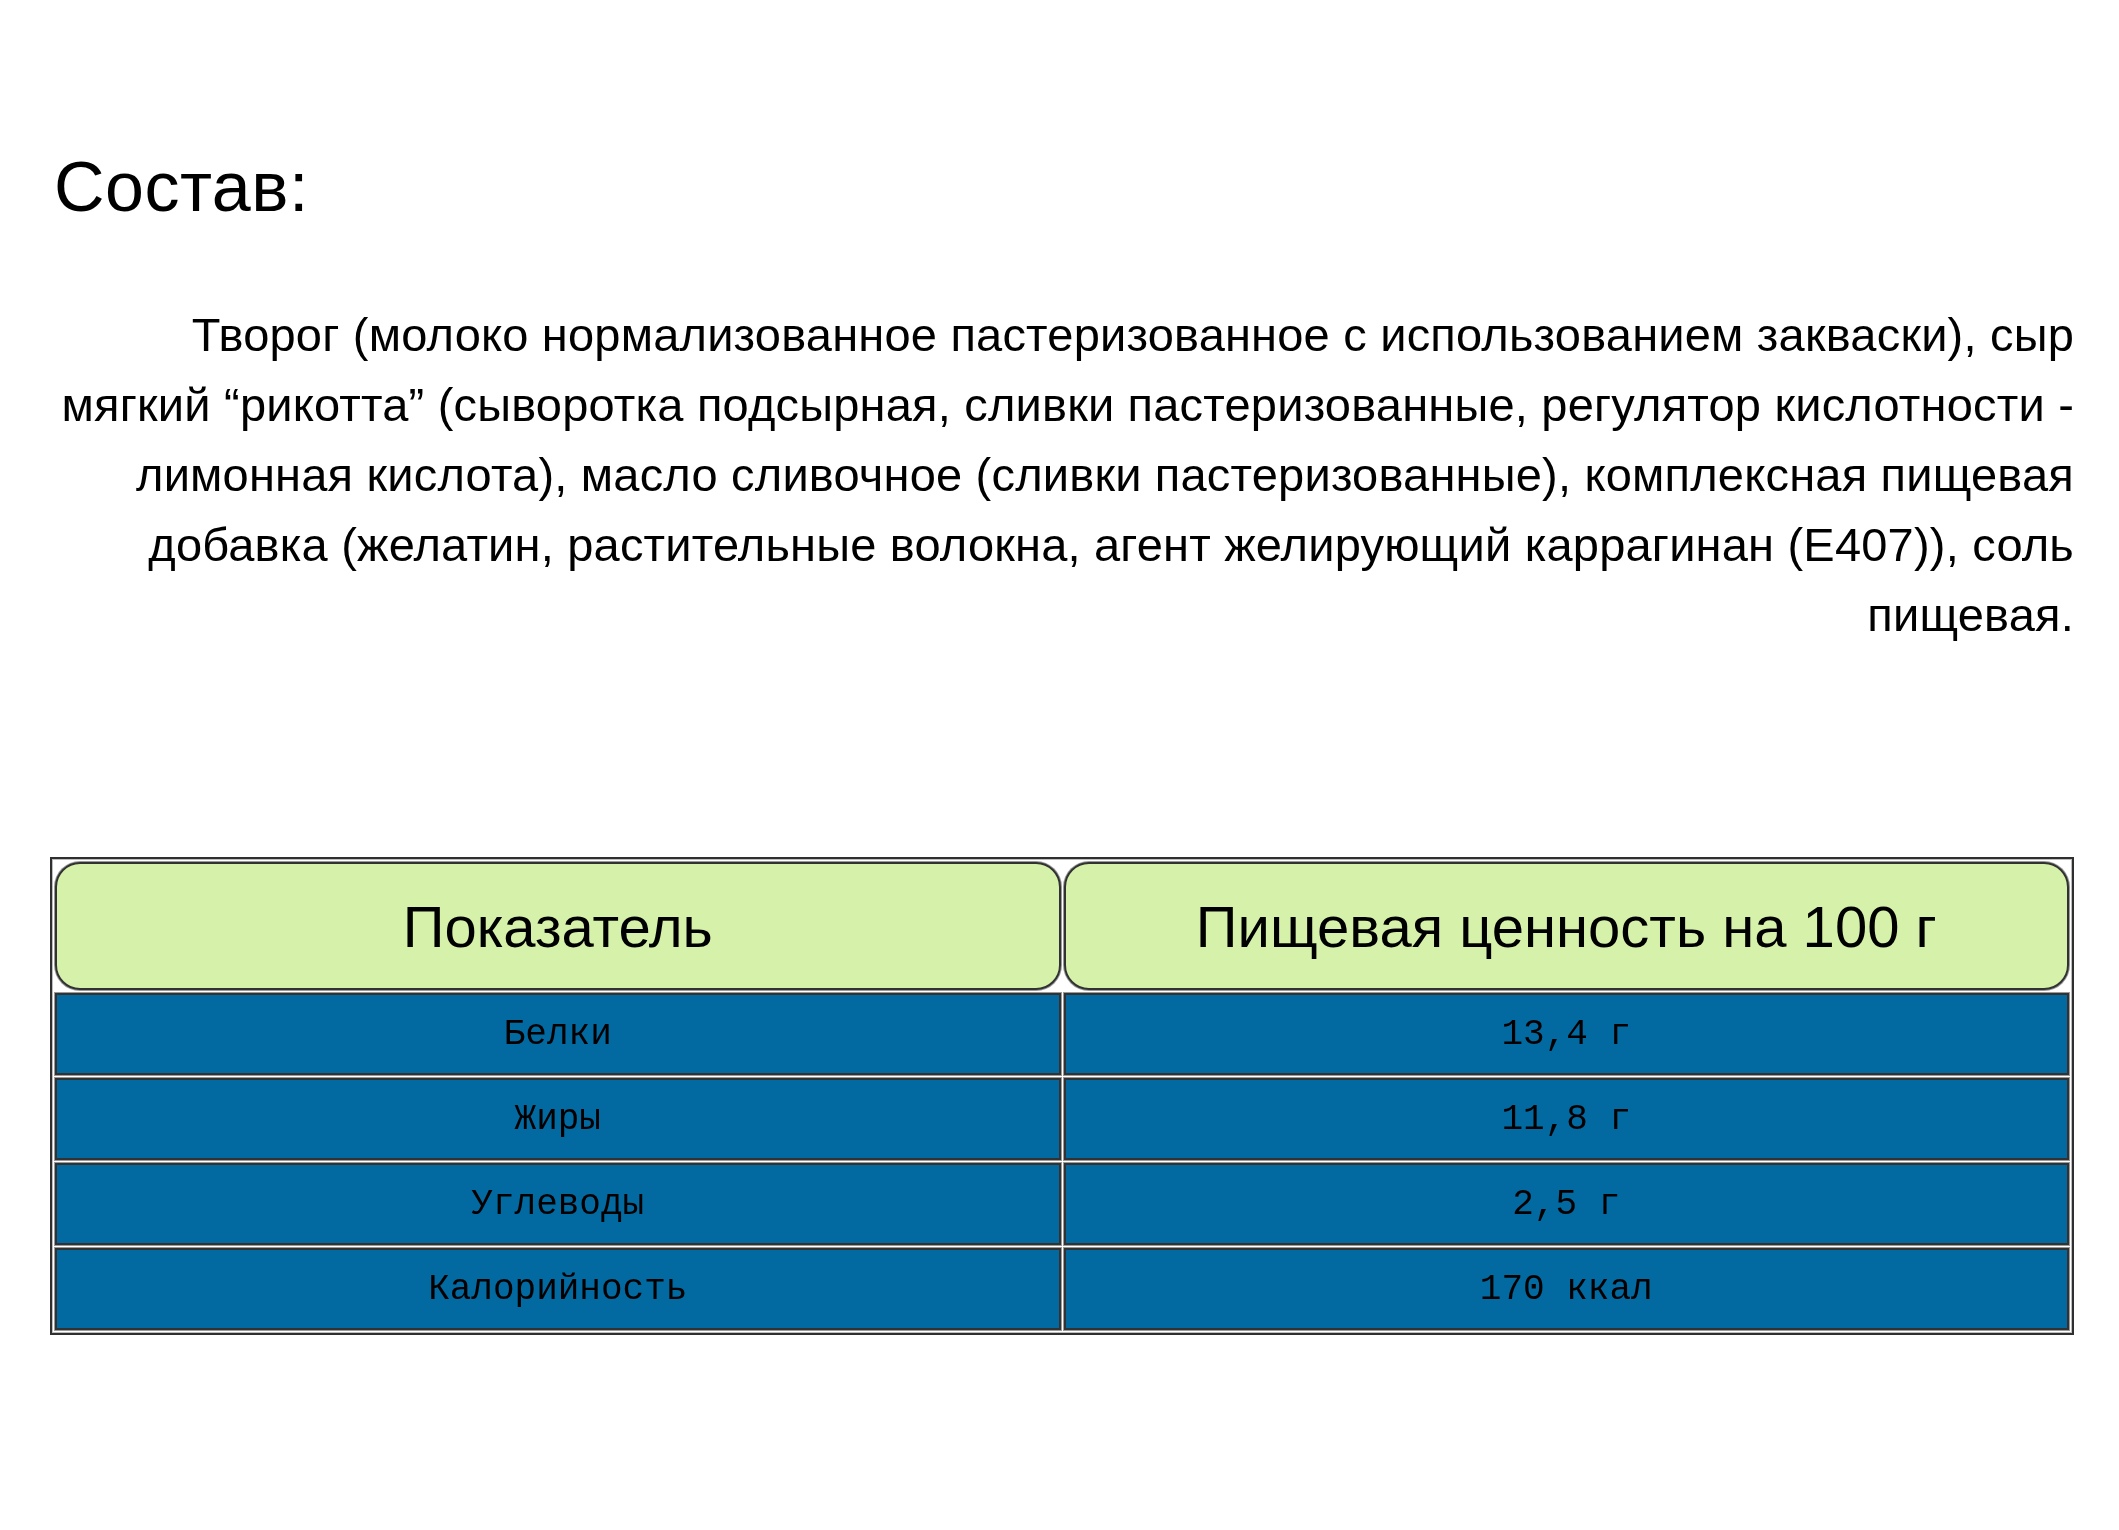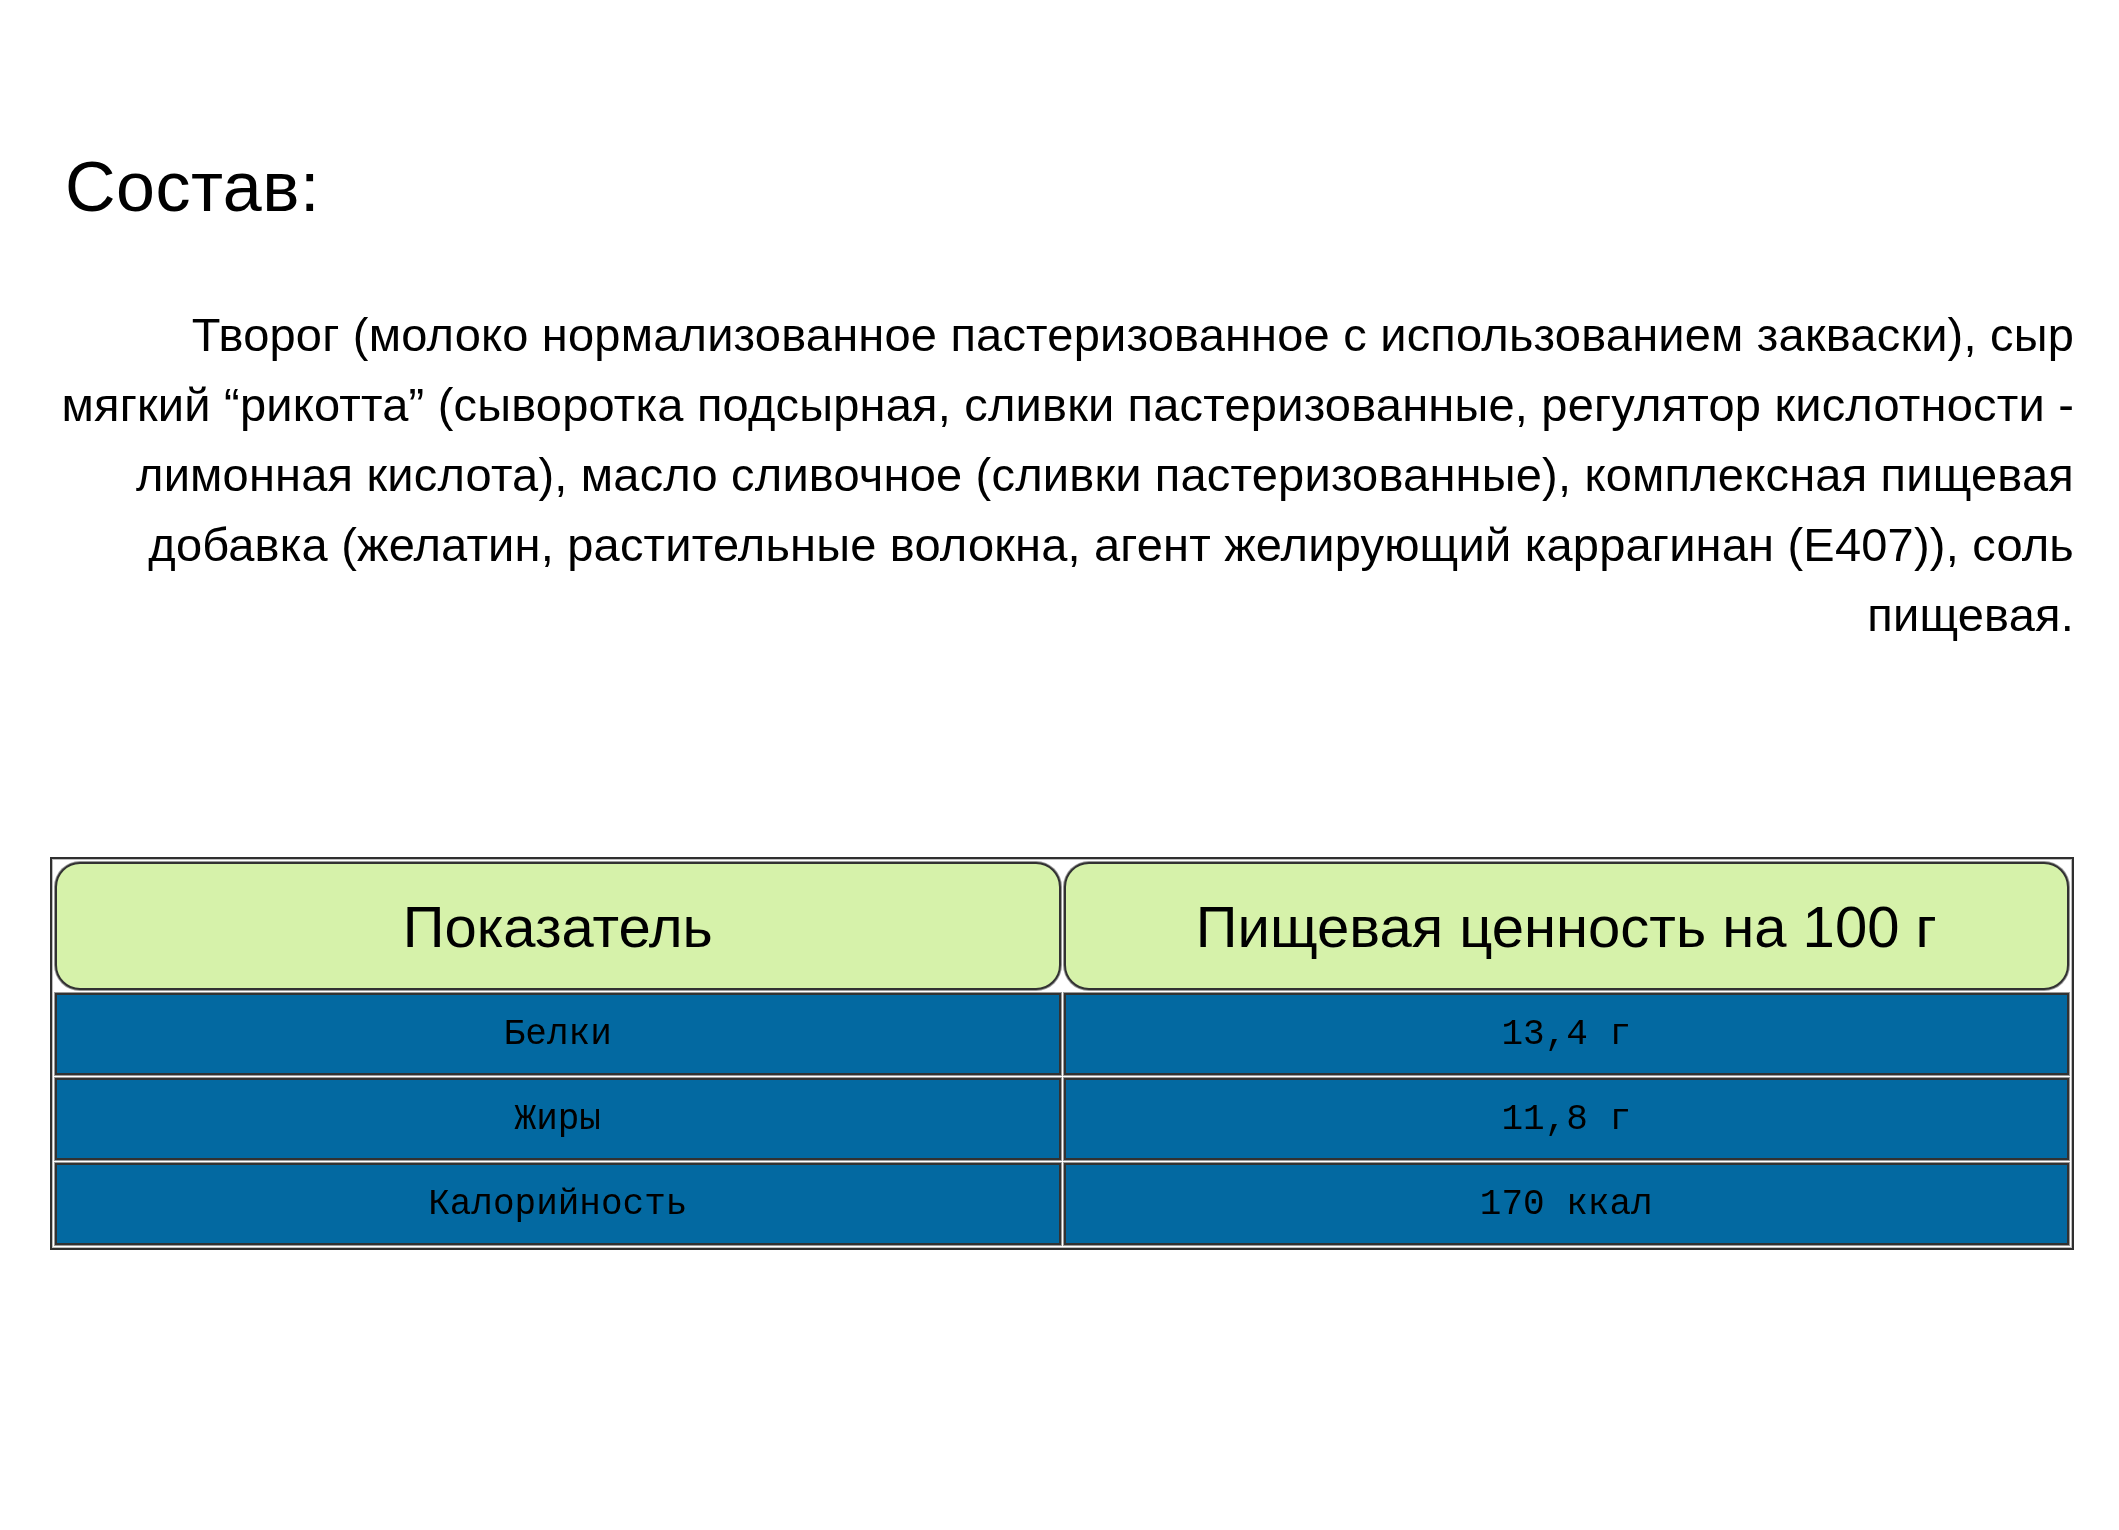--- a/index.html
+++ b/index.html
@@ -11,21 +11,21 @@
   }
   .page {
     width: 2119px;
     height: 1530px;
     box-sizing: border-box;
     padding: 0 45px 0 50px;
     overflow: hidden;
     background: #ffffff;
   }
   .title {
-    margin: 152px 0 0 15px;
+    margin: 152px 0 0 4px;
     font-size: 70px;
     line-height: 1;
     font-weight: 400;
     letter-spacing: 0.5px;
   }
   .ingredients {
     margin: 78px 0 0 0;
     font-size: 47px;
     line-height: 70px;
     font-weight: 400;
@@ -84,19 +84,23 @@
     <tbody>
       <tr>
         <td>Белки</td>
         <td>13,4 г</td>
       </tr>
       <tr>
         <td>Жиры</td>
         <td>11,8 г</td>
       </tr>
       <tr>
+        <td>Углеводы</td>
+        <td>2,5 г</td>
+      </tr>
+      <tr>
         <td>Калорийность</td>
         <td>170 ккал</td>
       </tr>
     </tbody>
   </table>
 
 </div>
 
 </body></html>

